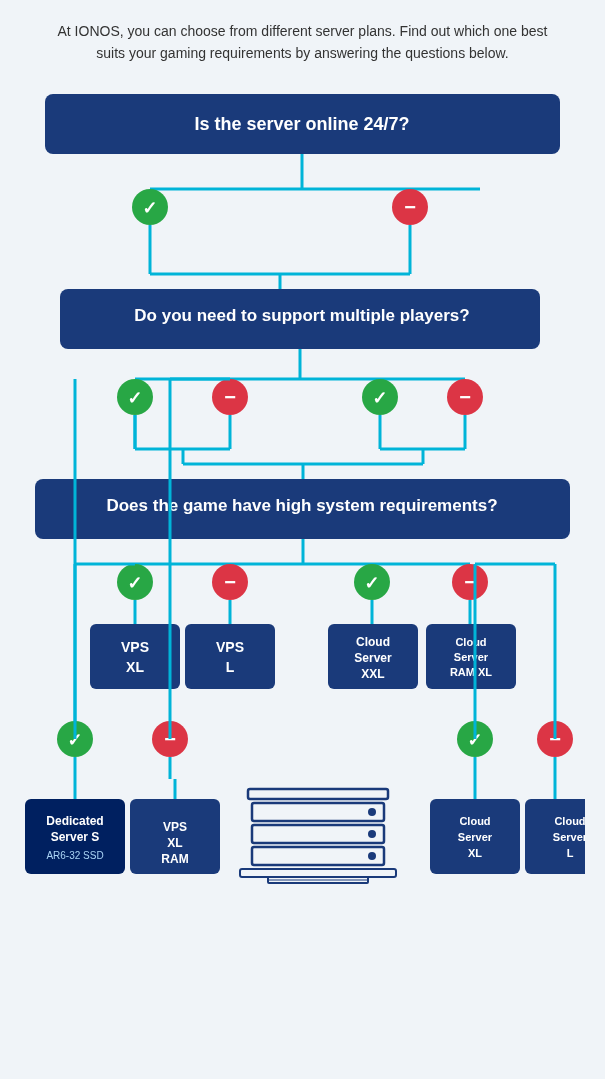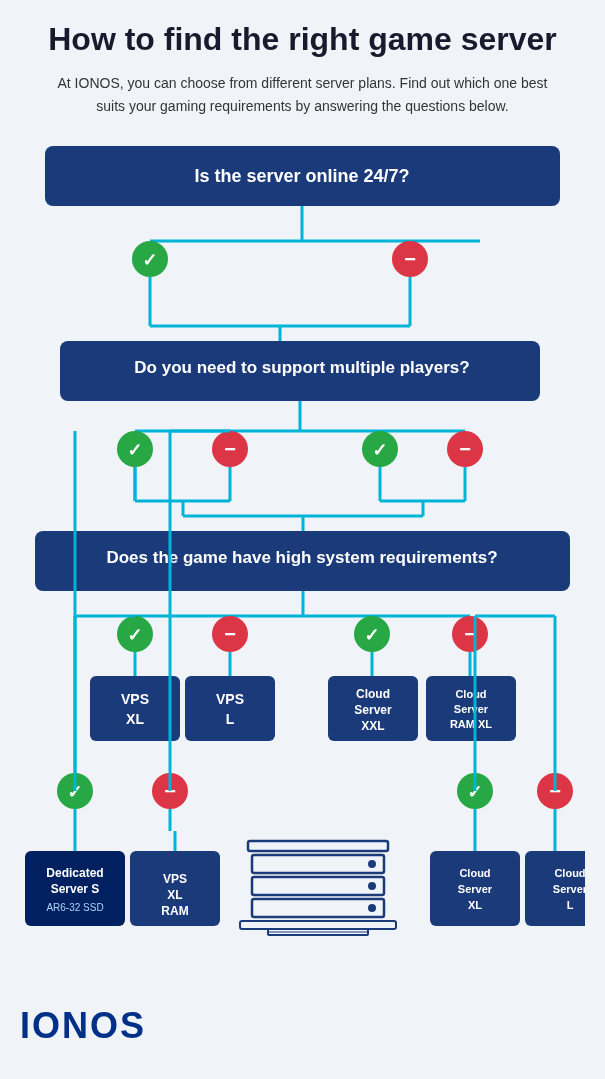--- a/index.html
+++ b/index.html
@@ -54,21 +54,20 @@
       font-weight: 900;
       color: #003087;
       letter-spacing: 2px;
     }
   </style>
 </head>
 <body>
 
 <div class="page-container">
 
-  <h1 class="main-title">How to find the right game server</h1>
   <p class="subtitle">At IONOS, you can choose from different server plans. Find out which one best suits your gaming requirements by answering the questions below.</p>
 
   <div class="flowchart-svg-wrap">
     <svg width="565" height="840" viewBox="0 0 565 840" xmlns="http://www.w3.org/2000/svg">
 
       <rect x="25" y="5" width="515" height="60" rx="8" fill="#1a3a7a"></rect>
       <text x="282" y="41" text-anchor="middle" fill="white" font-family="Arial" font-size="18" font-weight="bold">Is the server online 24/7?</text>
 
       <line x1="282" y1="65" x2="282" y2="100" stroke="#00b4d8" stroke-width="3"></line>
 
@@ -226,17 +225,14 @@
       <text x="550" y="768" text-anchor="middle" fill="white" font-family="Arial" font-size="11" font-weight="bold">L</text>
 
       <line x1="55" y1="690" x2="55" y2="710" stroke="#00b4d8" stroke-width="3"></line>
       <line x1="155" y1="690" x2="155" y2="710" stroke="#00b4d8" stroke-width="3"></line>
       <line x1="455" y1="690" x2="455" y2="710" stroke="#00b4d8" stroke-width="3"></line>
       <line x1="535" y1="690" x2="535" y2="710" stroke="#00b4d8" stroke-width="3"></line>
 
     </svg>
   </div>
 
-  <div class="logo-area">
-    <span class="logo-text">IONOS</span>
-  </div>
 
 </div>
 
 </body></html>

